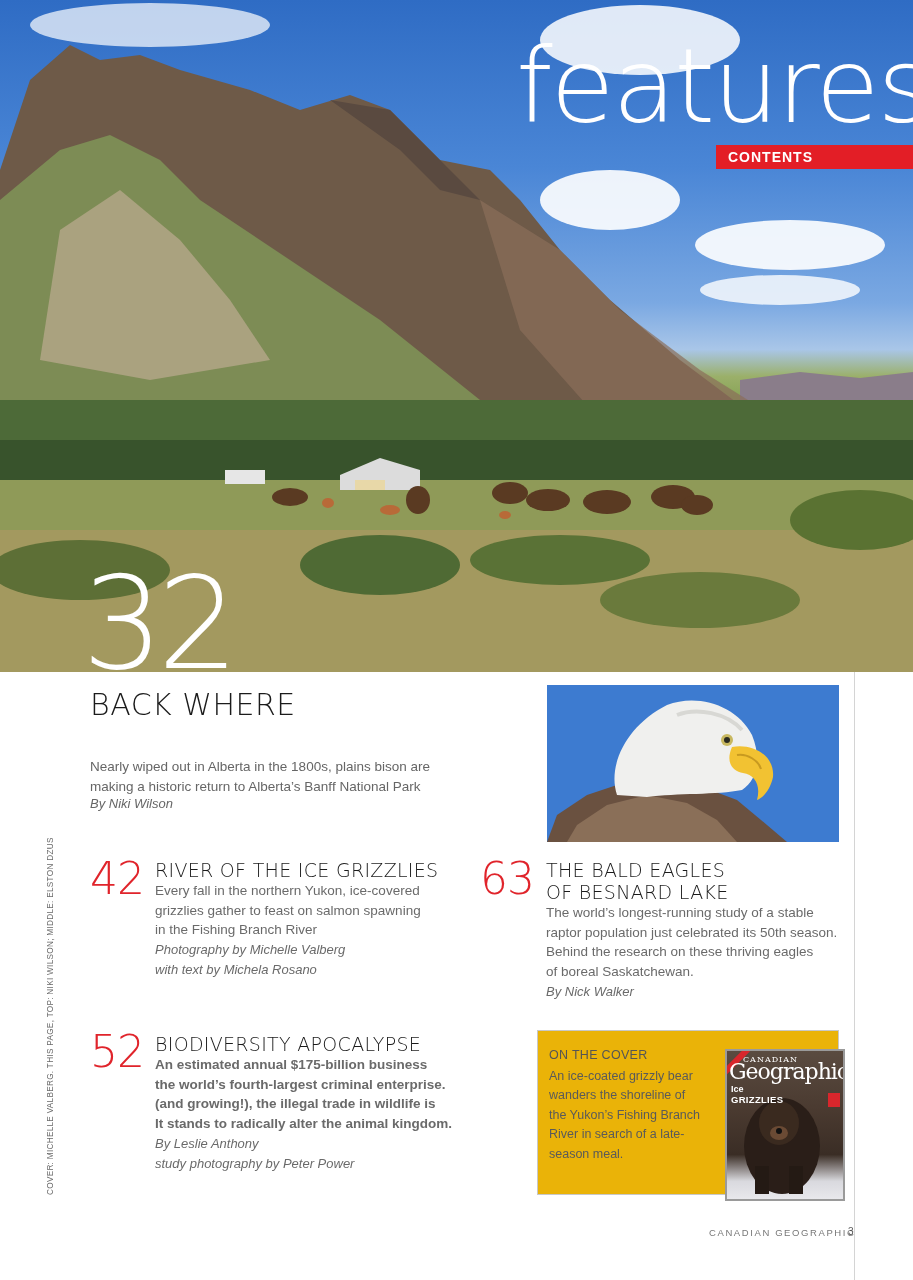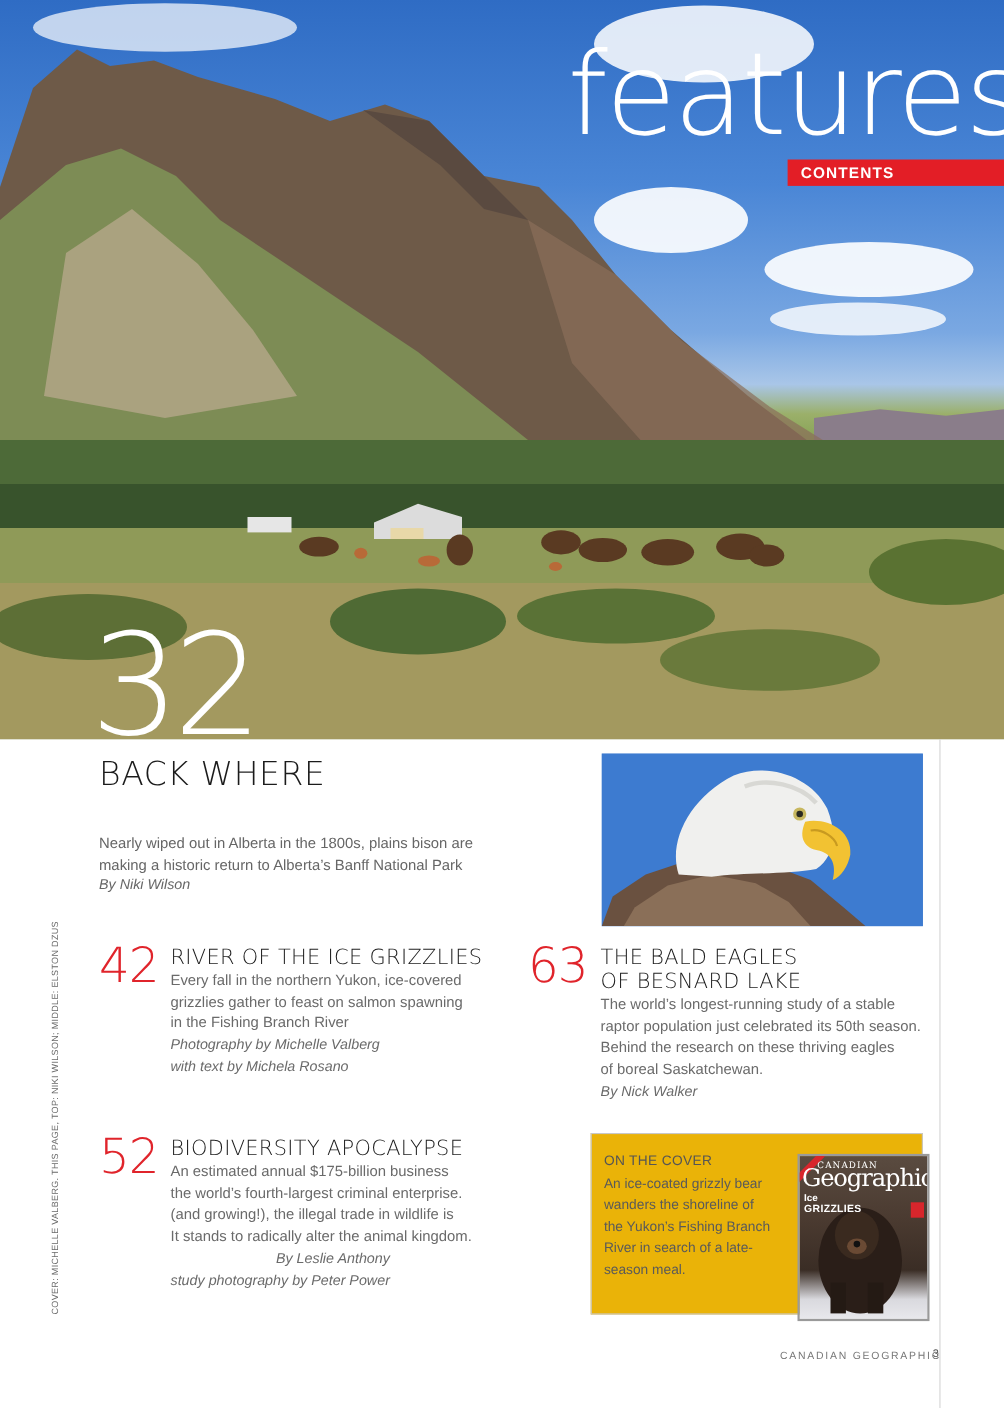--- a/index.html
+++ b/index.html
@@ -43,22 +43,22 @@
     .entry .credit { position: absolute; font-size: 13px; line-height: 19.6px; color: #6a6a6a; font-style: italic; }
     .entry .credit span { display: block; white-space: nowrap; }
 
     #e42 { left: 90px; top: 857px; }
     #e42 .head { left: 65px; top: 2px; }
     #e42 .desc { left: 65px; top: 24px; }
     #e42 .credit { left: 65px; top: 83px; }
 
     #e52 { left: 90px; top: 1030px; }
     #e52 .head { left: 65px; top: 3px; }
-    #e52 .desc { left: 65px; top: 25px; }
-    #e52 .credit { left: 65px; top: 104px; text-align: right; }
+    #e52 .desc { left: 65px; top: 25px; font-weight: bold; }
+    #e52 .credit { left: 65px; top: 104px; }
 
     #e63 { left: 480px; top: 857px; }
     #e63 .head { left: 66px; top: 2px; }
     #e63 .desc { left: 66px; top: 46px; }
     #e63 .credit { left: 66px; top: 125px; }
 
     
     .cover-box { position: absolute; left: 537px; top: 1030px; width: 302px; height: 165px; border: 1.5px solid #c8c8c8; background: #eab308; }
     .cover-label { position: absolute; left: 11px; top: 17px; font-size: 12.5px; letter-spacing: 0.3px; color: #555; }
     .cover-text { position: absolute; left: 11px; top: 36px; width: 175px; font-size: 12.5px; line-height: 19.4px; font-weight: normal; color: #5a5a5a; }

